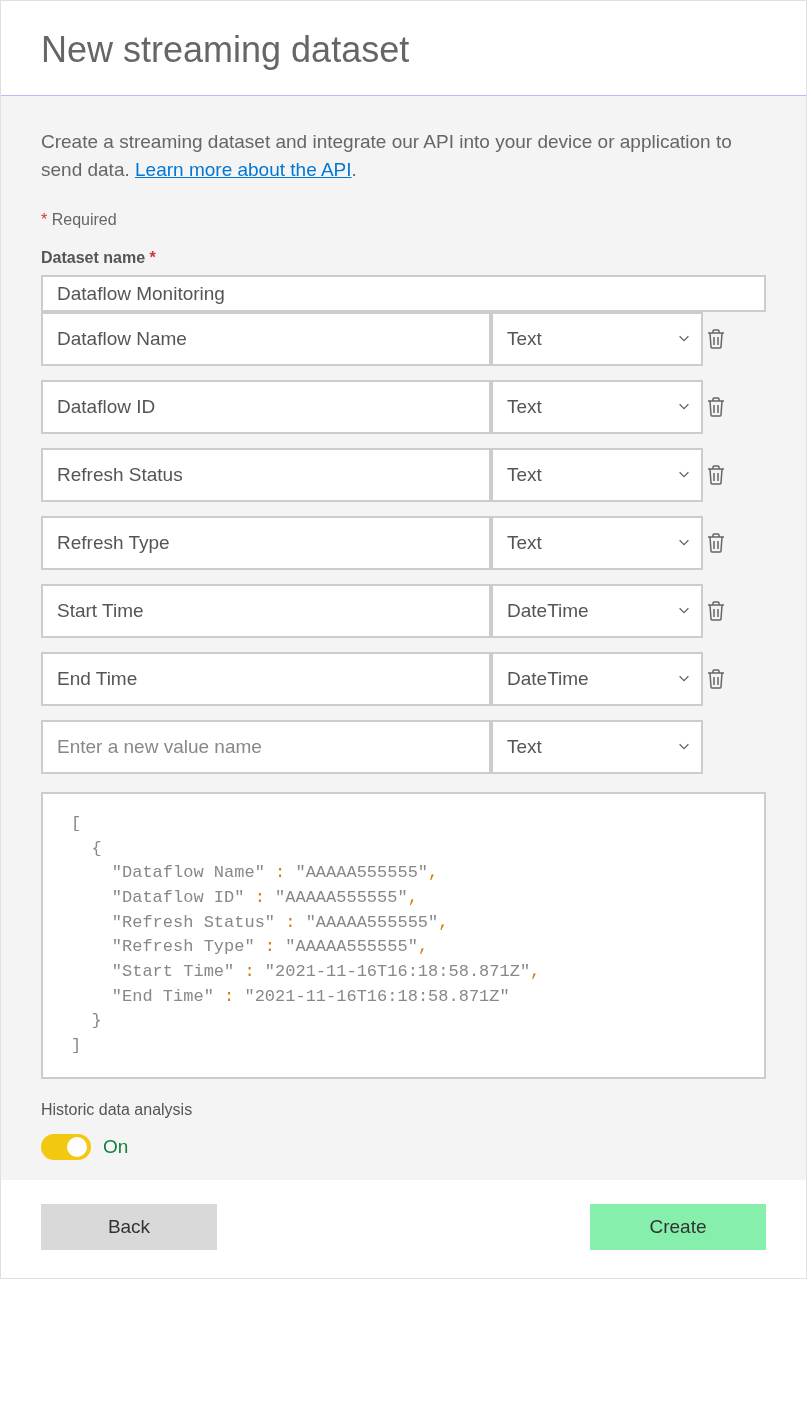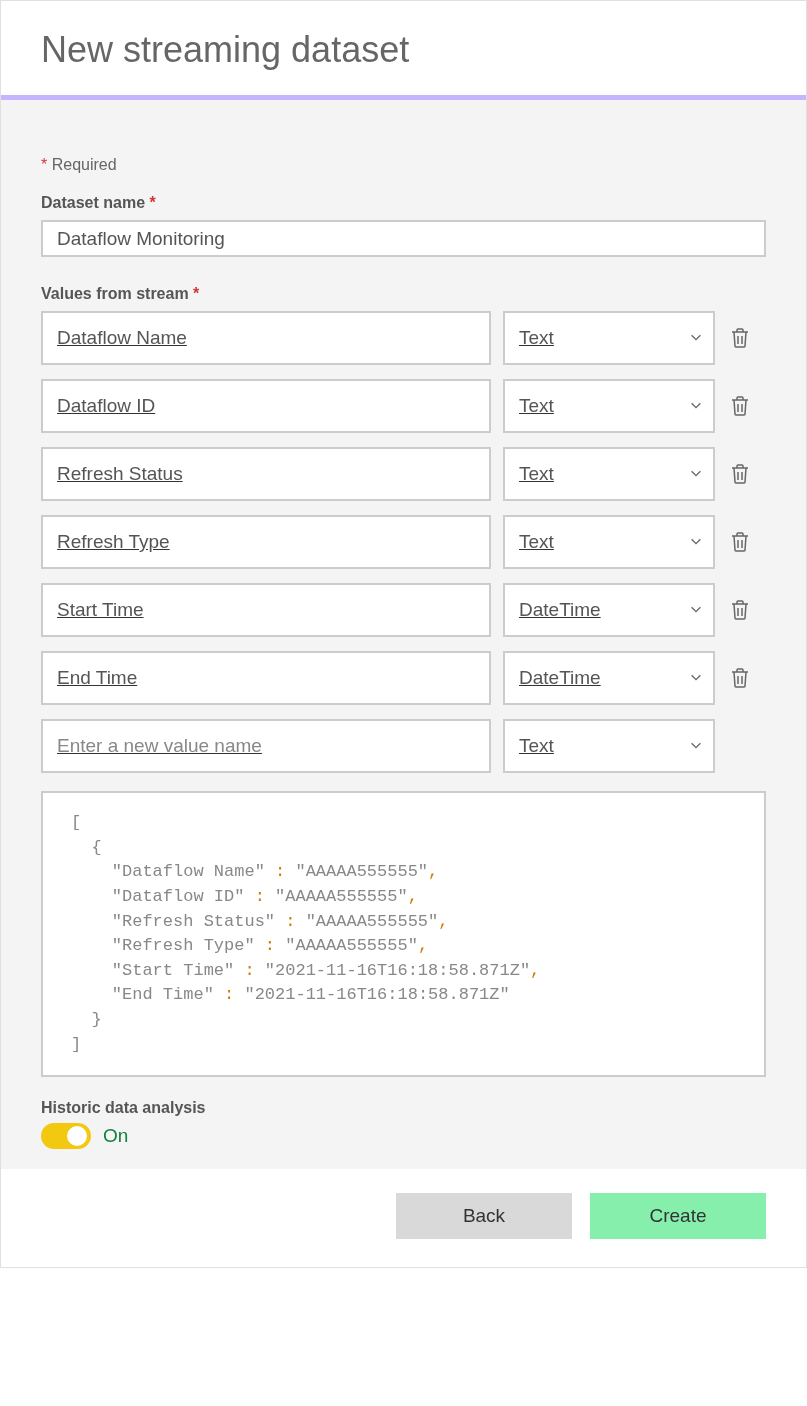--- a/index.html
+++ b/index.html
@@ -8,21 +8,21 @@
     background: #fff;
     color: #333;
     width: 807px;
   }
   .dialog {
     border: 1px solid #e0e0e0;
     background: #fff;
   }
   .header {
     padding: 28px 40px 24px 40px;
-    border-bottom: 5px solid #c4b5fd;
+    border-bottom: 1px solid #c4b5fd;
   }
   .header h1 {
     font-size: 36px;
     font-weight: 400;
     color: #666;
   }
   .body {
     background: #f4f4f4;
     padding: 32px 40px 20px 40px;
   }
@@ -54,28 +54,27 @@
     width: 100%;
     height: 37px;
     padding: 0 14px;
     font-size: 19px;
     color: #555;
     background: #fff;
     border: 2px solid #ccc;
     outline: none;
   }
   .text-input::placeholder { color: #888; }
-  .dataset-name-wrap { margin-bottom: 28px; }
+  .dataset-name-wrap { }
   .stream-values { margin-bottom: 18px; }
   .value-row {
     display: flex;
     align-items: center;
-    gap: 12px;
+    gap: 0;
     margin-bottom: 14px;
-    text-decoration: underline;
   }
   .value-name {
     flex: 0 0 450px;
     height: 54px;
     padding: 0 14px;
     font-size: 19px;
     color: #555;
     background: #fff;
     border: 2px solid #ccc;
     outline: none;
@@ -122,23 +121,23 @@
     color: #888;
     white-space: pre;
     overflow-x: auto;
     margin-bottom: 22px;
   }
   .json-key { color: #888; }
   .json-punc { color: #cc7a00; }
   .json-val { color: #888; }
   .historic-label {
     font-size: 16px;
-    font-weight: 700;
-    color: #555;
-    margin-bottom: 6px;
+    font-weight: 400;
+    color: #555;
+    margin-bottom: 15px;
   }
   .toggle-row {
     display: flex;
     align-items: center;
     gap: 12px;
   }
   .toggle {
     width: 50px;
     height: 26px;
     background: #f2c811;
@@ -156,21 +155,21 @@
     right: 4px;
   }
   .toggle-text {
     font-size: 19px;
     color: #15803d;
   }
   .footer {
     background: #fff;
     padding: 24px 40px 28px 40px;
     display: flex;
-    justify-content: flex-end;
+    justify-content: space-between;
     gap: 18px;
   }
   .btn {
     min-width: 176px;
     height: 46px;
     border: none;
     font-size: 19px;
     cursor: pointer;
     color: #333;
   }
@@ -181,36 +180,36 @@
 <body>
 
 <div class="dialog">
 
   <div class="header">
     <h1>New streaming dataset</h1>
   </div>
 
   <div class="body">
 
+    <p class="intro">
+      <span>Create a streaming dataset and integrate our API into your device or application to send data. </span><a href="#">Learn more about the API</a><span>.</span>
+    </p>
 
     <p class="required-note">
       <span class="req-star">*</span><span> Required</span>
     </p>
 
     <div class="dataset-name-wrap">
       <label class="field-label">
         <span>Dataset name </span><span class="req-star">*</span>
       </label>
       <input class="text-input" type="text" value="Dataflow Monitoring" style="">
     </div>
 
     <div class="stream-values">
-      <label class="field-label">
-        <span>Values from stream </span><span class="req-star">*</span>
-      </label>
       <div id="value-rows">
           <div class="value-row">
             <input class="value-name" type="text" value="Dataflow Name" style="">
             <div class="value-type">
               <span>Text</span>
               <span class="chev"><svg width="14" height="14" viewBox="0 0 16 16" fill="none">
                   <path d="M3 6l5 5 5-5" stroke="#666" stroke-width="1.5"></path>
                 </svg></span>
             </div>
             <button class="trash-btn">

